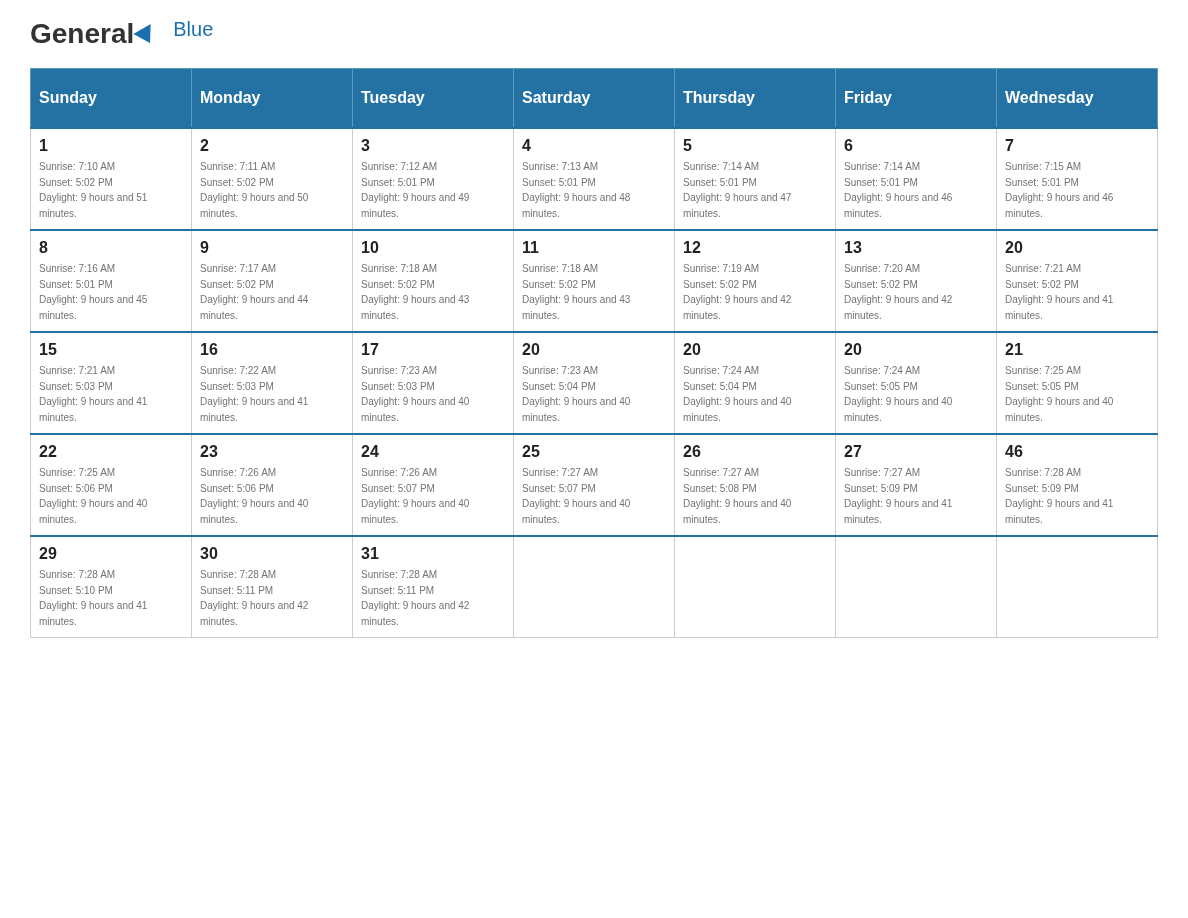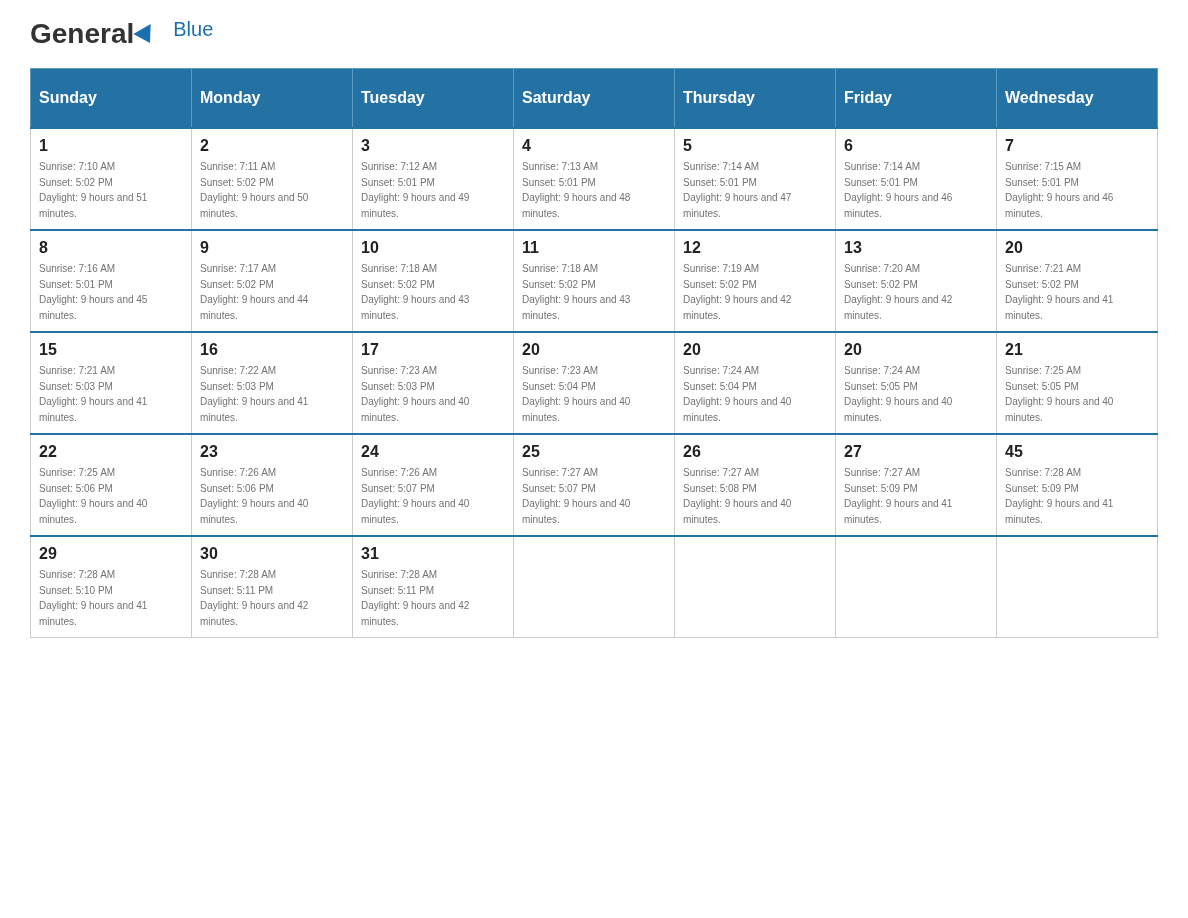--- a/index.html
+++ b/index.html
@@ -236,21 +236,21 @@
         </td>
         <td>
           <div class="day-number">26</div>
           <div class="day-info">Sunrise: 7:27 AM<br>Sunset: 5:08 PM<br>Daylight: 9 hours and 40 minutes.</div>
         </td>
         <td>
           <div class="day-number">27</div>
           <div class="day-info">Sunrise: 7:27 AM<br>Sunset: 5:09 PM<br>Daylight: 9 hours and 41 minutes.</div>
         </td>
         <td>
-          <div class="day-number">45</div>
+          <div class="day-number">46</div>
           <div class="day-info">Sunrise: 7:28 AM<br>Sunset: 5:09 PM<br>Daylight: 9 hours and 41 minutes.</div>
         </td>
       </tr>
       <tr class="week-row">
         <td>
           <div class="day-number">29</div>
           <div class="day-info">Sunrise: 7:28 AM<br>Sunset: 5:10 PM<br>Daylight: 9 hours and 41 minutes.</div>
         </td>
         <td>
           <div class="day-number">30</div>

